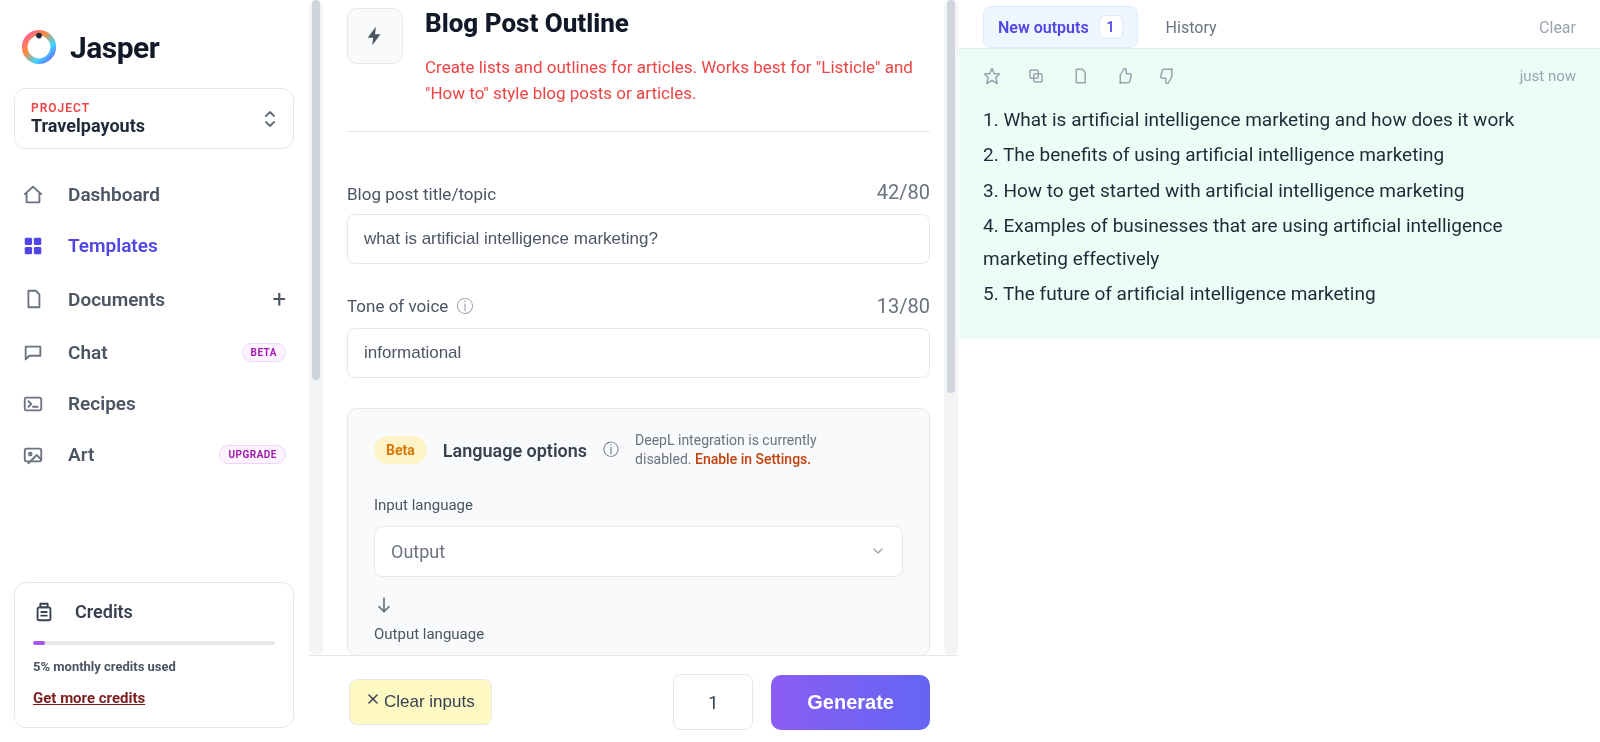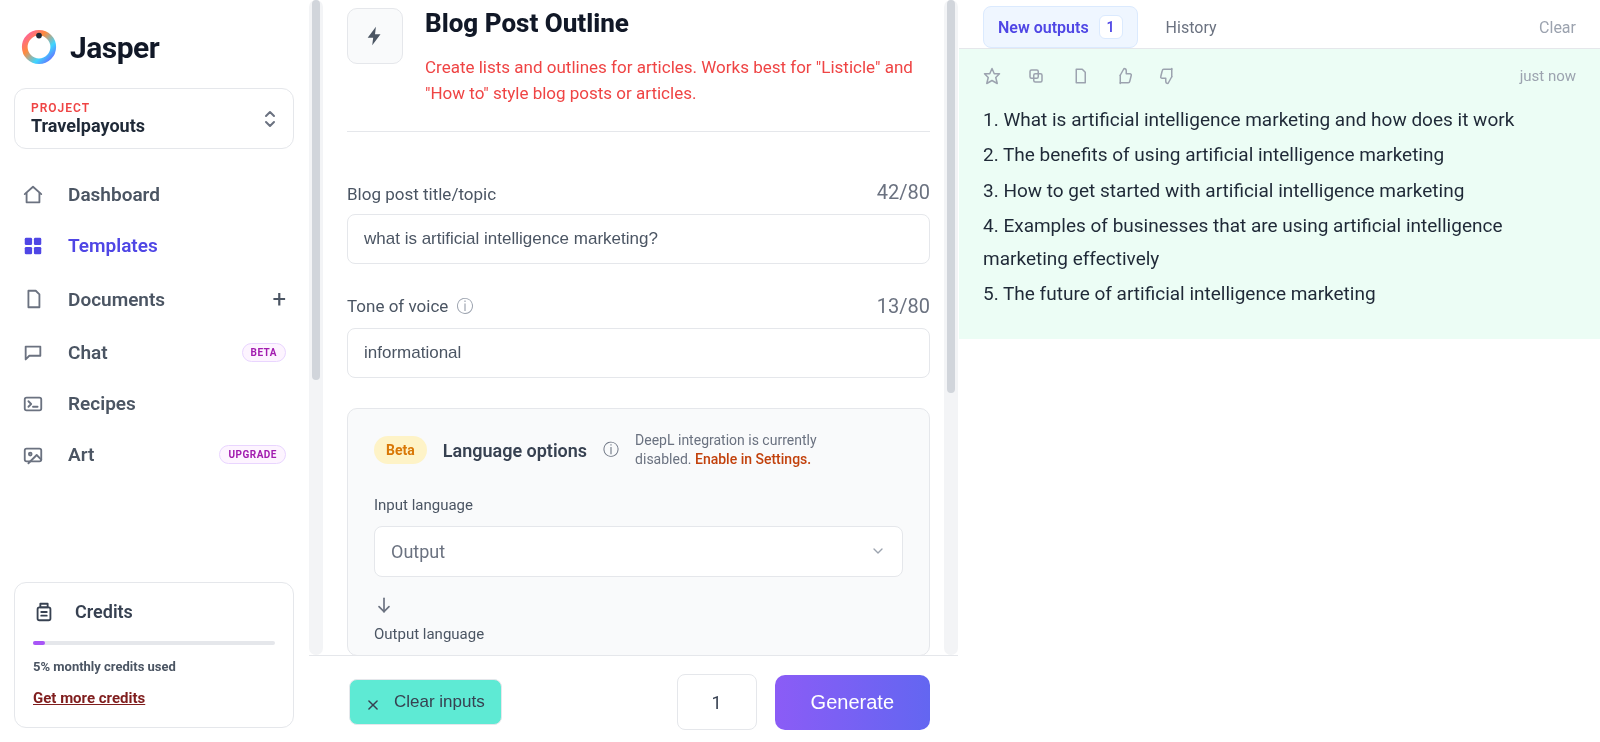--- a/index.html
+++ b/index.html
@@ -194,32 +194,32 @@
     text-align:center; color:#6b7280; font-size:20px; margin:18px 0 10px 0;
   }
   
   .center-footer {
     border-top:1px solid #e5e7eb;
     padding: 18px 28px 12px 40px;
     display:flex; align-items:center; gap:18px;
     background:#fff;
   }
   .clear-inputs {
-    border:1px solid #e5e7eb; border-radius:8px; background:#5eead4;
-    padding: 12px 16px; font-size:17px; color:#374151; display:flex; align-items:flex-end; gap:14px; cursor:pointer;
+    border:1px solid #e5e7eb; border-radius:8px; background:#fef9c3;
+    padding: 12px 16px; font-size:17px; color:#374151; display:flex; align-items:flex-start; gap:4px; cursor:pointer;
   }
   .footer-spacer{flex:1;}
   .qty-box {
     border:1px solid #e5e7eb; border-radius:8px; background:#fff;
     width:80px; height:56px; display:flex; align-items:center; justify-content:center;
     font-size:18px; color:#374151;
   }
   .generate-btn {
     background: linear-gradient(90deg,#8b5cf6,#6366f1);
-    color:#fff; font-size:20px; font-weight:400;
+    color:#fff; font-size:20px; font-weight:700;
     border:none; border-radius:10px; padding: 16px 36px; cursor:pointer;
   }
   
   .right {
     flex:1; background:#fff; border-left:1px solid transparent;
     display:flex; flex-direction:column;
   }
   .out-tabs {
     display:flex; align-items:center; padding: 6px 24px 0 24px;
     border-bottom:1px solid #e5e7eb;

